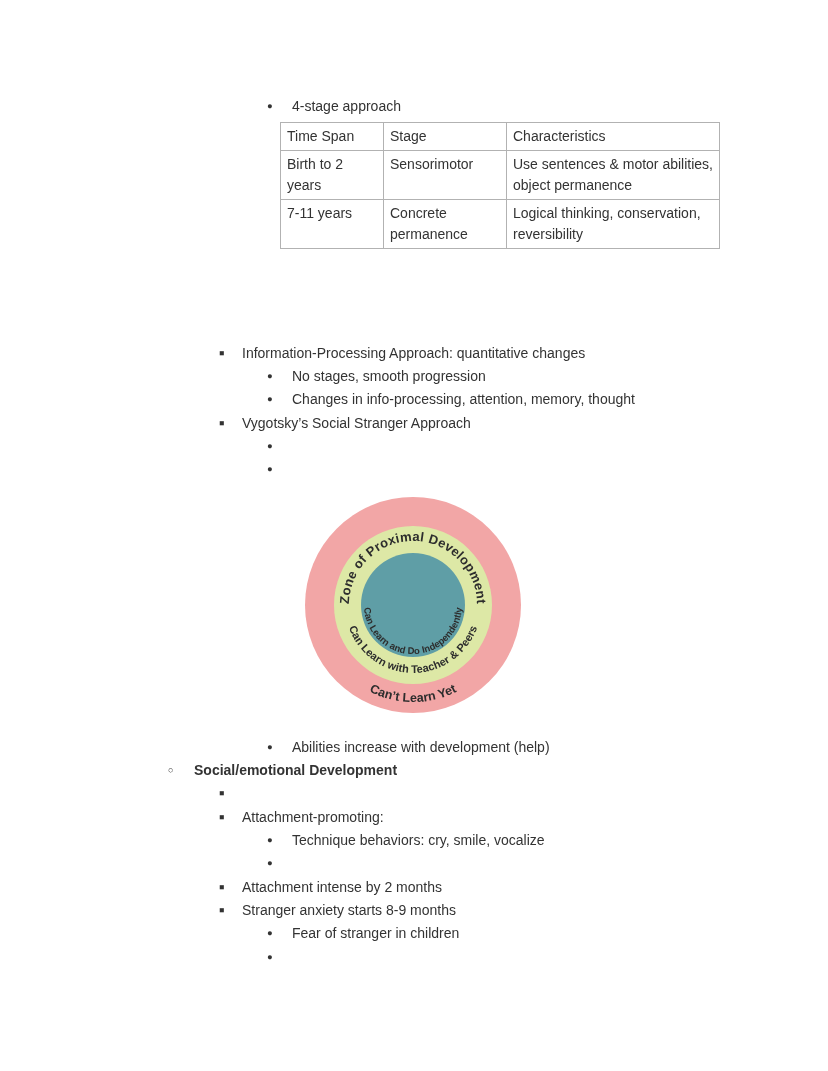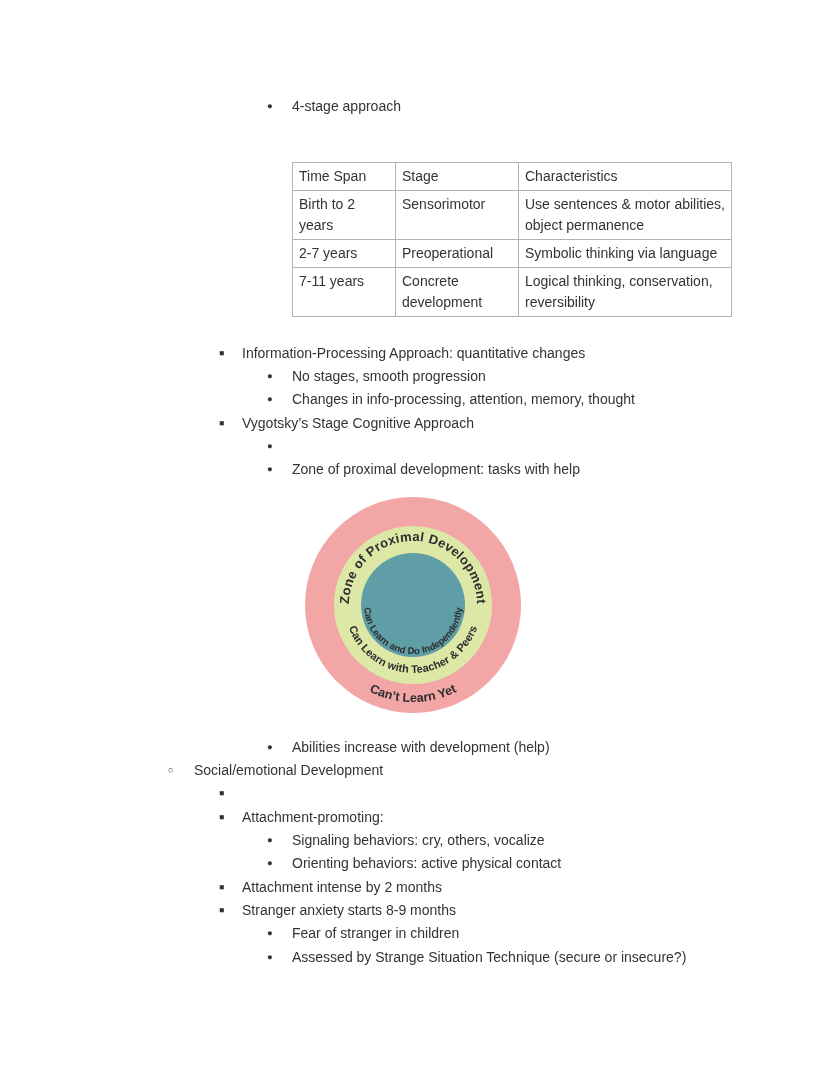--- a/index.html
+++ b/index.html
@@ -21,28 +21,28 @@
     position:absolute;top:50%;transform:translateY(-50%);
     line-height:1;color:#333333;
   }
   .lvl1 .bullet{left:168px;font-size:9px;}
   .lvl2 .bullet{left:219px;font-size:8.5px;}
   .lvl3 .bullet{left:267px;font-size:9.5px;}
   .txt{
     position:absolute;top:50%;transform:translateY(-50%);
     white-space:nowrap;
   }
-  .lvl1 .txt{left:194px;}
+  .lvl1 .txt{left:194px;font-weight:bold;}
   .lvl2 .txt{left:242px;}
   .lvl3 .txt{left:292px;}
 
   table.stages{
-    position:absolute;left:292px;top:122px;
+    position:absolute;left:280px;top:122px;
     width:439px;
-    border-collapse:collapse;table-layout:fixed;margin-top:40px;
+    border-collapse:collapse;table-layout:fixed;
   }
   .stages th,.stages td{
     border:1px solid #b2b2b2;
     padding:3px 6px;
     vertical-align:top;text-align:left;
     font-weight:normal;
     line-height:21px;
     white-space:pre-line;
     font-size:14px;
     color:#333333;
@@ -81,28 +81,23 @@
     </thead>
     <tbody>
       <tr>
         <td>Birth to 2
 years</td>
         <td>Sensorimotor</td>
         <td>Use sentences &amp; motor abilities,
 object permanence</td>
       </tr>
       <tr>
-        <td>2-7 years</td>
-        <td>Preoperational</td>
-        <td>Symbolic thinking via language</td>
-      </tr>
-      <tr>
         <td>7-11 years</td>
         <td>Concrete
-development</td>
+permanence</td>
         <td>Logical thinking, conservation,
 reversibility</td>
       </tr>
     </tbody>
   </table>
 
   <div class="list" id="list-a">
     <div class="line lvl2">
       <span class="bullet">■</span>
       <span class="txt">Information-Processing Approach: quantitative changes</span>
@@ -110,28 +105,27 @@
     <div class="line lvl3">
       <span class="bullet">●</span>
       <span class="txt">No stages, smooth progression</span>
     </div>
     <div class="line lvl3">
       <span class="bullet">●</span>
       <span class="txt">Changes in info-processing, attention, memory, thought</span>
     </div>
     <div class="line lvl2">
       <span class="bullet">■</span>
-      <span class="txt">Vygotsky’s Stage Cognitive Approach</span>
+      <span class="txt">Vygotsky’s Social Stranger Approach</span>
     </div>
     <div class="line lvl3">
       <span class="bullet">●</span>
     </div>
     <div class="line lvl3">
       <span class="bullet">●</span>
-      <span class="txt">Zone of proximal development: tasks with help</span>
     </div>
   </div>
 
   <svg class="zpd" width="216" height="216" viewBox="0 0 216 216">
     <circle cx="108" cy="108" r="108" fill="#f2a6a6"></circle>
     <circle cx="108" cy="108" r="79" fill="#dde8a6"></circle>
     <circle cx="108" cy="108" r="52" fill="#5f9ea6"></circle>
     <defs>
       <path id="arc-title" d="M 52.6 140 A 64 64 0 1 1 163.4 140"></path>
       <path id="arc-inner" d="M 65.6 83.5 A 49 49 0 1 0 150.4 83.5"></path>
@@ -163,37 +157,35 @@
     </div>
     <div class="line lvl2">
       <span class="bullet">■</span>
     </div>
     <div class="line lvl2">
       <span class="bullet">■</span>
       <span class="txt">Attachment-promoting:</span>
     </div>
     <div class="line lvl3">
       <span class="bullet">●</span>
-      <span class="txt">Signaling behaviors: cry, others, vocalize</span>
+      <span class="txt">Technique behaviors: cry, smile, vocalize</span>
     </div>
     <div class="line lvl3">
       <span class="bullet">●</span>
-      <span class="txt">Orienting behaviors: active physical contact</span>
     </div>
     <div class="line lvl2">
       <span class="bullet">■</span>
       <span class="txt">Attachment intense by 2 months</span>
     </div>
     <div class="line lvl2">
       <span class="bullet">■</span>
       <span class="txt">Stranger anxiety starts 8-9 months</span>
     </div>
     <div class="line lvl3">
       <span class="bullet">●</span>
       <span class="txt">Fear of stranger in children</span>
     </div>
     <div class="line lvl3">
       <span class="bullet">●</span>
-      <span class="txt">Assessed by Strange Situation Technique (secure or insecure?)</span>
     </div>
   </div>
 
 </div>
 
 </body></html>

